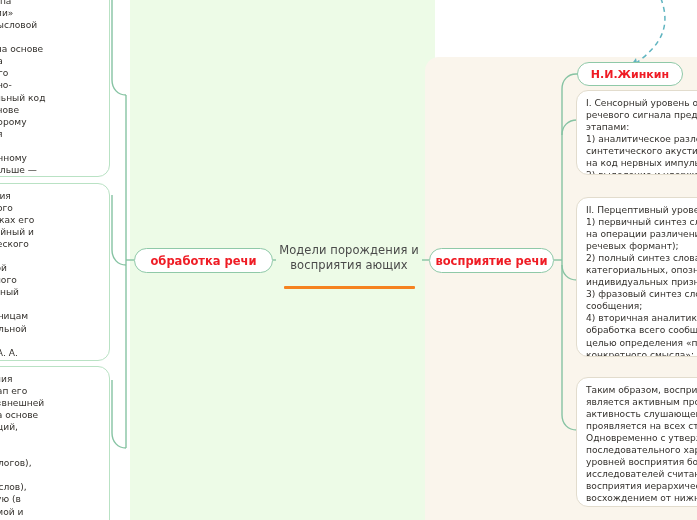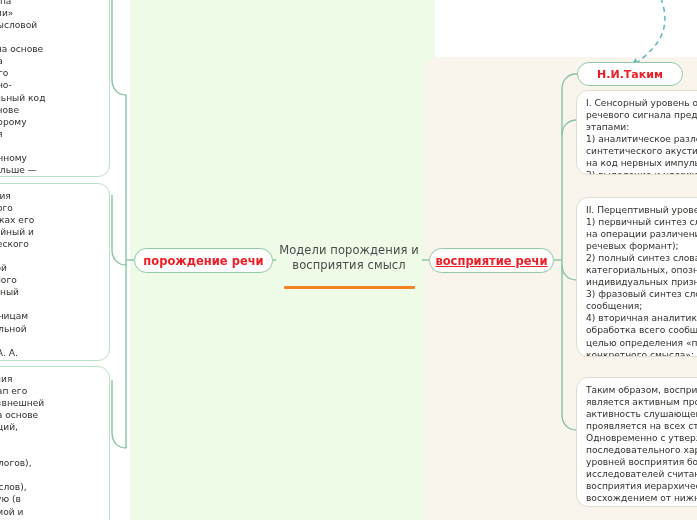--- a/index.html
+++ b/index.html
@@ -85,21 +85,21 @@
     color: #ef1c25;
     font-weight: bold;
     font-size: 11.5px;
     display: flex;
     align-items: center;
     justify-content: center;
     white-space: nowrap;
     box-sizing: border-box;
   }
   .pill-left   { left: 134px;  top: 248px; width: 139px; height: 25px; }
-  .pill-right  { left: 429px;  top: 248px; width: 125px; height: 25px; text-decoration: underline; }
+  .pill-right  { left: 429px;  top: 248px; width: 125px; height: 25px; }
   .pill-author { left: 577px;  top: 62px;  width: 106px; height: 24px; font-size: 11px; }
 
   
   .card {
     position: absolute;
     background: #ffffff;
     border: 1px solid #cfe6d4;
     border-radius: 12px;
     box-sizing: border-box;
     overflow: hidden;
@@ -151,29 +151,29 @@
       <path d="M562 265 L562 415 C 562 424, 568 430, 577 430 L584 430"></path>
     </g>
 
     <g fill="none" stroke="#5fb4c0" stroke-width="1.5" stroke-dasharray="5 4">
       <path d="M653 -18 C 676 22, 664 44, 632 66"></path>
     </g>
     <polygon points="636,58 628,69 638,68" fill="#5fb4c0" stroke="none"></polygon>
   </svg>
 
   <div class="root-topic">
-    <div class="root-text"><span>Модели порождения и</span><br><span>восприятия смысл</span></div>
+    <div class="root-text"><span>Модели порождения и</span><br><span>восприятия ающих</span></div>
     <div class="root-underline"></div>
   </div>
 
-  <div class="pill pill-left">порождение речи</div>
+  <div class="pill pill-left">обработка речи</div>
 
   <div class="pill pill-right">восприятие речи</div>
 
-  <div class="pill pill-author">Н.И.Таким</div>
+  <div class="pill pill-author">Н.И.Жинкин</div>
 
   <div class="card mint card-l1">ывание этим единицам
 овой нагрузки; б)
 нальной
 три основных типа
 ния с «единицами»
 Составление смысловой
 внутреннего
 существляется на основе
 ифического кода

